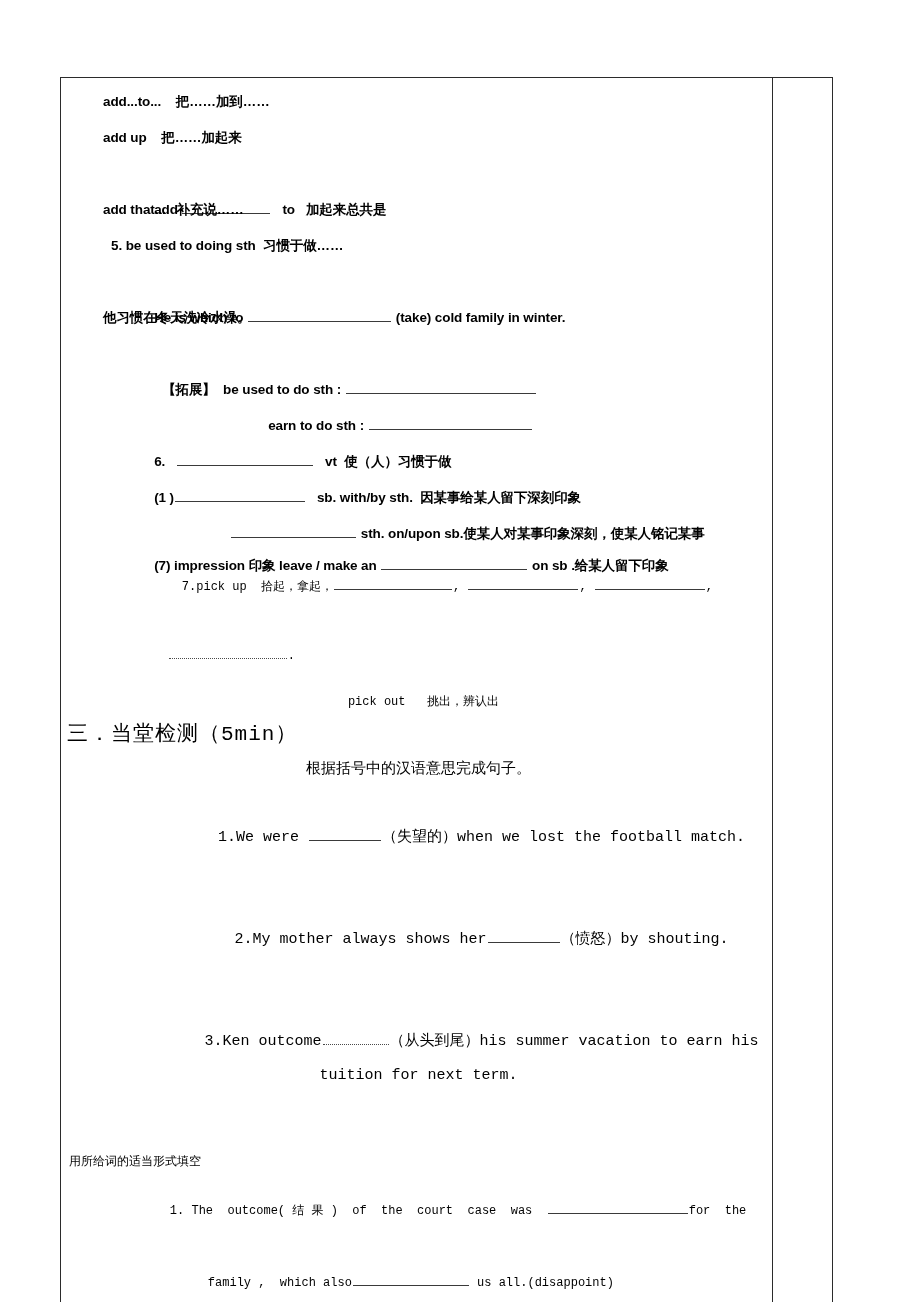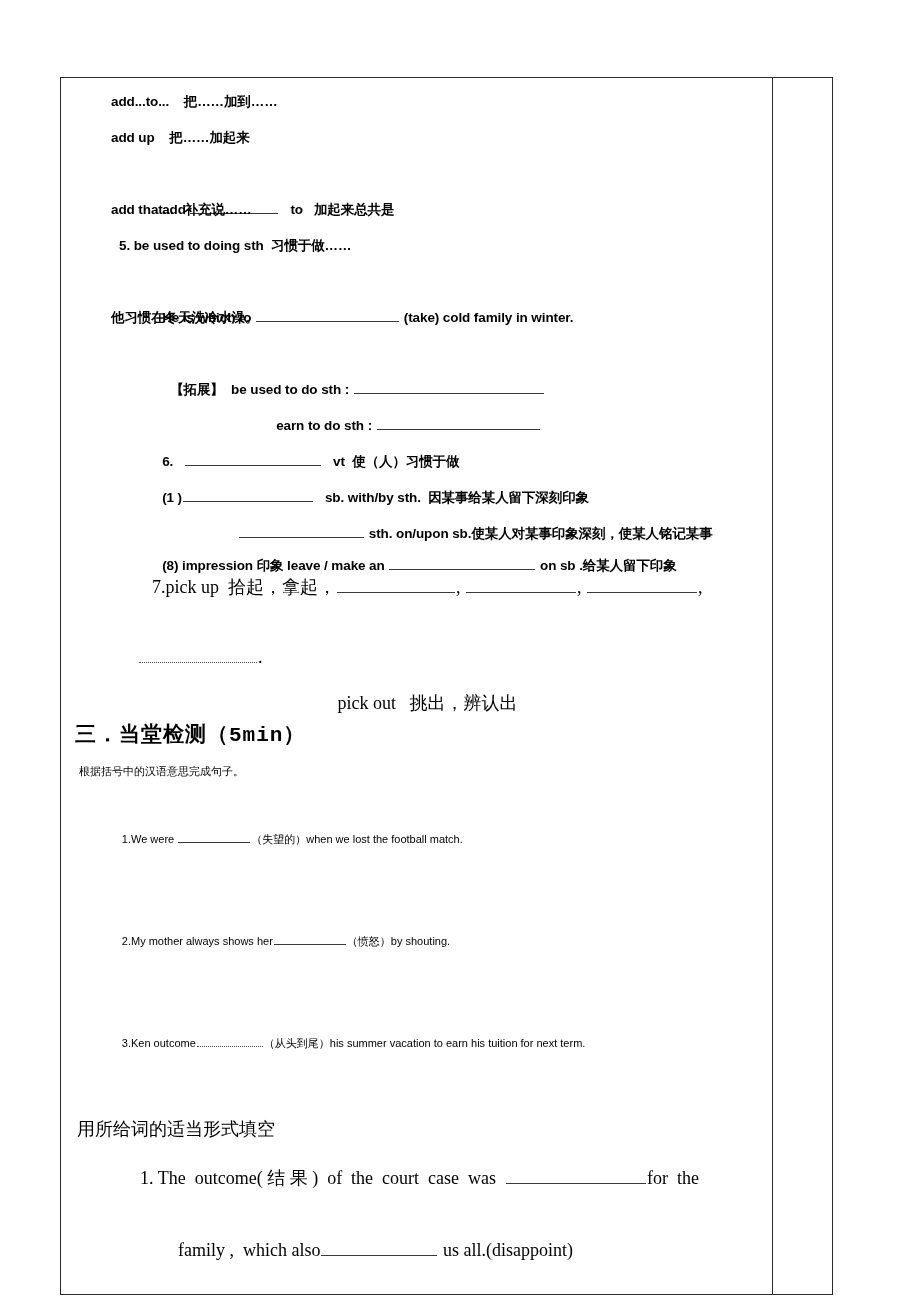--- a/index.html
+++ b/index.html
@@ -43,51 +43,51 @@
   .main-inner {
     padding: 6px 6px 8px 6px;
     min-height: 940px;
   }
 
   
   .ln {
     position: relative;
     white-space: pre-wrap;
     line-height: 1.0;
-    margin-left: 8px;
   }
 
   
   .sans {
     font-family: "Liberation Sans", sans-serif;
     font-size: 13.5px;
     font-weight: 700;
     letter-spacing: -0.1px;
   }
   .sans-row { padding: 0 0 0 36px; height: 36px; line-height: 36px; }
   .sans-row.tight { height: 33px; line-height: 33px; }
 
   
   .mono {
-    font-family: Liberation Serif, serif;
-    font-size: 18px;
+    font-family: Liberation Mono, monospace;
+    font-size: 12px;
     letter-spacing: 0px;
   }
 
   
   .serif {
-    font-family: Liberation Sans, sans-serif;
-    font-size: 11px;
+    font-family: Liberation Mono, monospace;
+    font-size: 15px;
+    text-align: center;
   }
 
   
   .heading3 {
     font-family: "Liberation Mono", "DejaVu Sans Mono", monospace;
     font-size: 21px;
-    font-weight: 700;
+    font-weight: 400;
     letter-spacing: 1px;
   }
 
   
   .blk {
     display: inline-block;
     border-bottom: 1px solid #3a3a3a;
     vertical-align: baseline;
     height: 0.92em;
     margin: 0 1px;
@@ -148,21 +148,21 @@
 
             <div class="ln sans-row">
               <span>(1 )</span><span class="blk" style="width:130px"></span><span>   sb. with/by sth.  因某事给某人留下深刻印象</span>
             </div>
 
             <div class="ln sans-row ind3">
               <span class="blk" style="width:125px"></span><span> sth. on/upon sb.使某人对某事印象深刻，使某人铭记某事</span>
             </div>
 
             <div class="ln sans-row tight">
-              <span>(8) impression 印象 leave / make an </span><span class="blk" style="width:146px"></span><span> on sb .给某人留下印象</span>
+              <span>(7) impression 印象 leave / make an </span><span class="blk" style="width:146px"></span><span> on sb .给某人留下印象</span>
             </div>
           </div>
 
           <div class="mono" style="margin-top:2px;">
             <div class="ln" style="padding-left:14px; line-height:24px;">
               <span>7.pick up  拾起，拿起，</span><span class="blk" style="width:118px"></span><span>,</span>&nbsp;<span class="blk" style="width:110px"></span><span>,</span>&nbsp;<span class="blk" style="width:110px"></span><span>,</span>
             </div>
             <div class="ln" style="padding-left:0px; line-height:22px;">
               <span class="blk-dot" style="width:118px"></span><span>.</span>
             </div>

